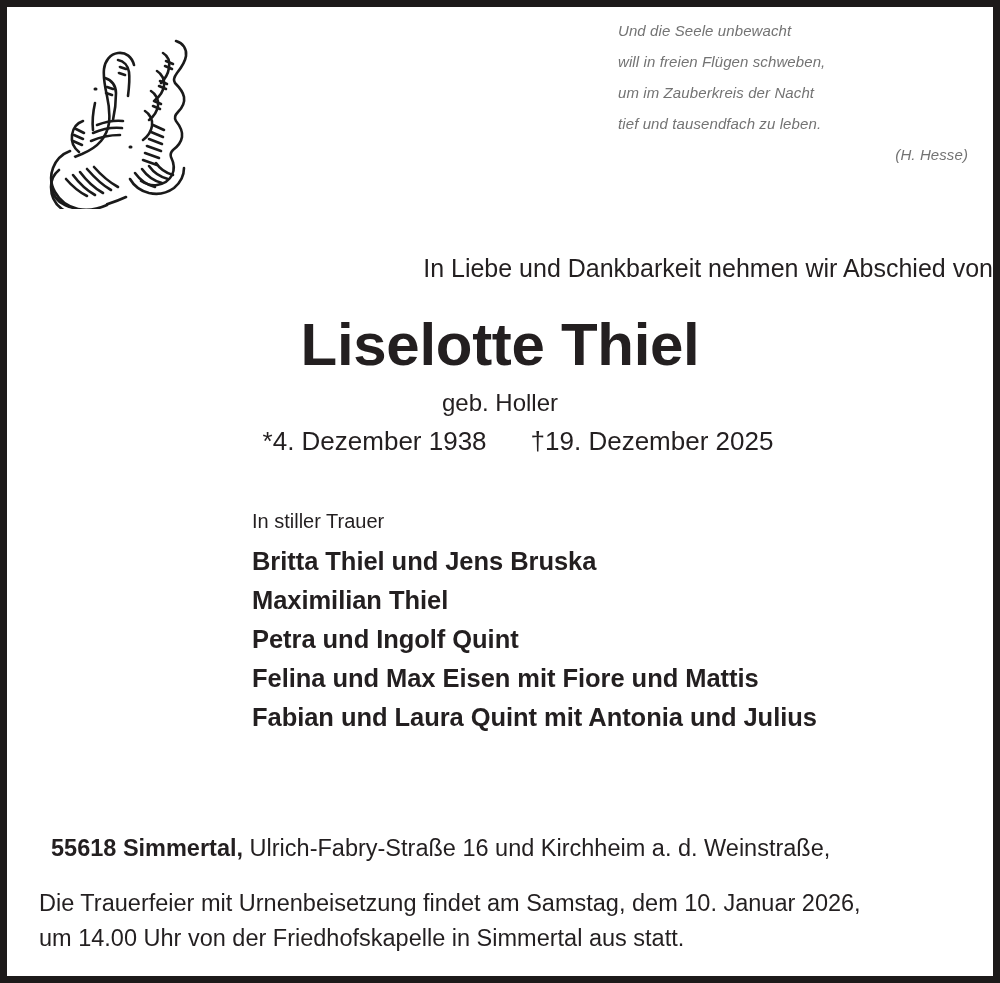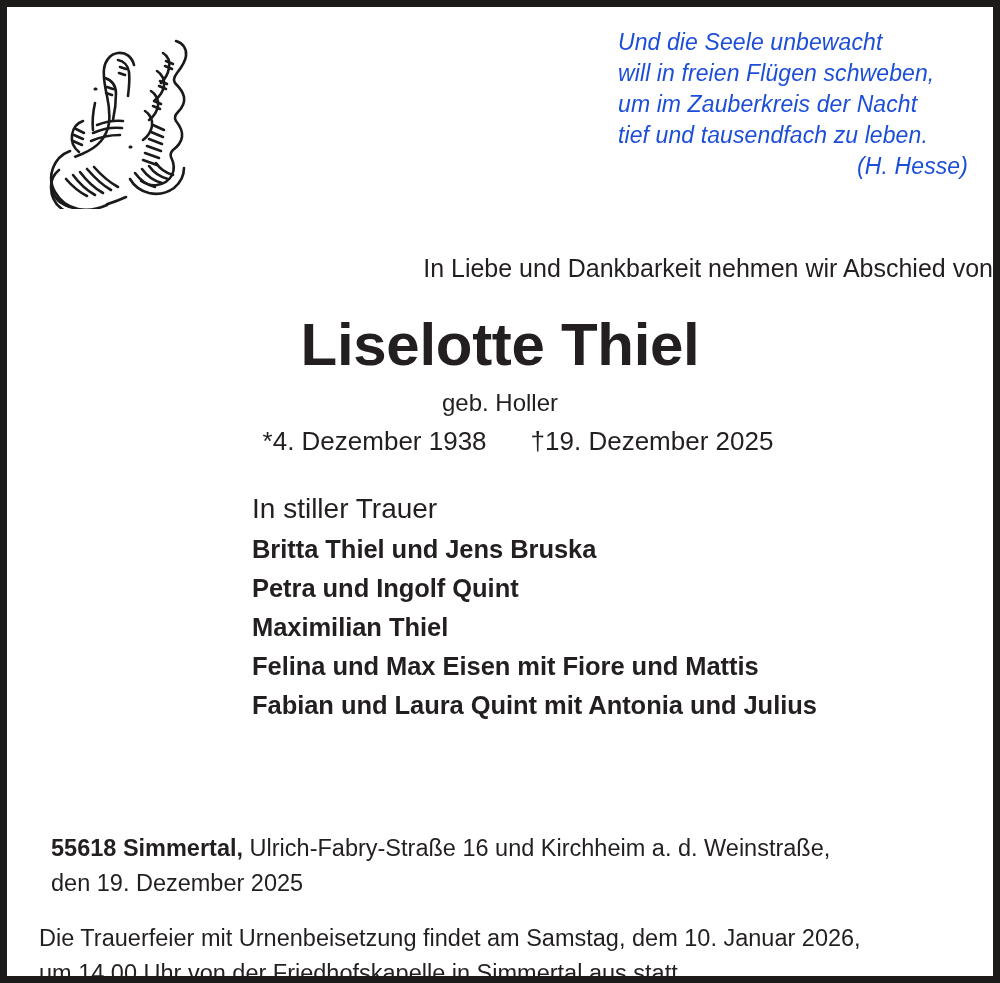--- a/index.html
+++ b/index.html
@@ -26,27 +26,27 @@
     top: 22px;
     width: 180px;
     height: 180px;
   }
   .hands-wrap svg { display: block; width: 100%; height: 100%; }
 
   
   .poem {
     position: absolute;
     right: 25px;
-    top: 20px;
+    top: 8px;
     width: 350px;
     text-align: left;
     font-style: italic;
-    font-size: 23px;
+    font-size: 15px;
     line-height: 31px;
-    color: #1d4ed8;
+    color: #737373;
     letter-spacing: 0.1px;
   }
   .poem .poem-line { display: block; white-space: nowrap; }
   .poem .poem-attr {
     display: block;
     text-align: right;
     white-space: nowrap;
   }
 
   
@@ -88,23 +88,23 @@
   .dates .gap { display: inline-block; width: 44px; }
 
   
   .mourners {
     position: absolute;
     left: 245px;
     top: 486px;
     text-align: left;
   }
   .mourners .quiet {
-    font-size: 28px;
+    font-size: 20px;
     line-height: 32px;
-    margin: 0 0 5px 0;
+    margin: 12px 0 5px 0;
   }
   .mourners .mourner {
     display: block;
     font-weight: bold;
     font-size: 25.5px;
     line-height: 39px;
     white-space: nowrap;
     letter-spacing: -0.05px;
   }
 
@@ -222,27 +222,27 @@
 
   <div class="maiden">geb. Holler</div>
 
   <div class="dates">
     <span>*4. Dezember 1938</span><span class="gap"></span><span>†19. Dezember 2025</span>
   </div>
 
   <div class="mourners">
     <div class="quiet">In stiller Trauer</div>
     <span class="mourner">Britta Thiel und Jens Bruska</span>
+    <span class="mourner">Maximilian Thiel</span>
     <span class="mourner">Petra und Ingolf Quint</span>
-    <span class="mourner">Maximilian Thiel</span>
     <span class="mourner">Felina und Max Eisen mit Fiore und Mattis</span>
     <span class="mourner">Fabian und Laura Quint mit Antonia und Julius</span>
   </div>
 
   <div class="footer">
-    <p class="addr"><b>55618 Simmertal,</b><span> Ulrich-Fabry-Straße 16 und Kirchheim a. d. Weinstraße,</span><br><span>den 19. Dezember 2025</span></p>
+    <p class="addr"><b>55618 Simmertal,</b><span> Ulrich-Fabry-Straße 16 und Kirchheim a. d. Weinstraße,</span><br></p>
     <p class="service">
       <span class="svc-line">Die Trauerfeier mit Urnenbeisetzung findet am Samstag, dem 10. Januar 2026,</span>
       <span class="svc-line">um 14.00 Uhr von der Friedhofskapelle in Simmertal aus statt.</span>
     </p>
   </div>
 
 </div>
 
 </body></html>

